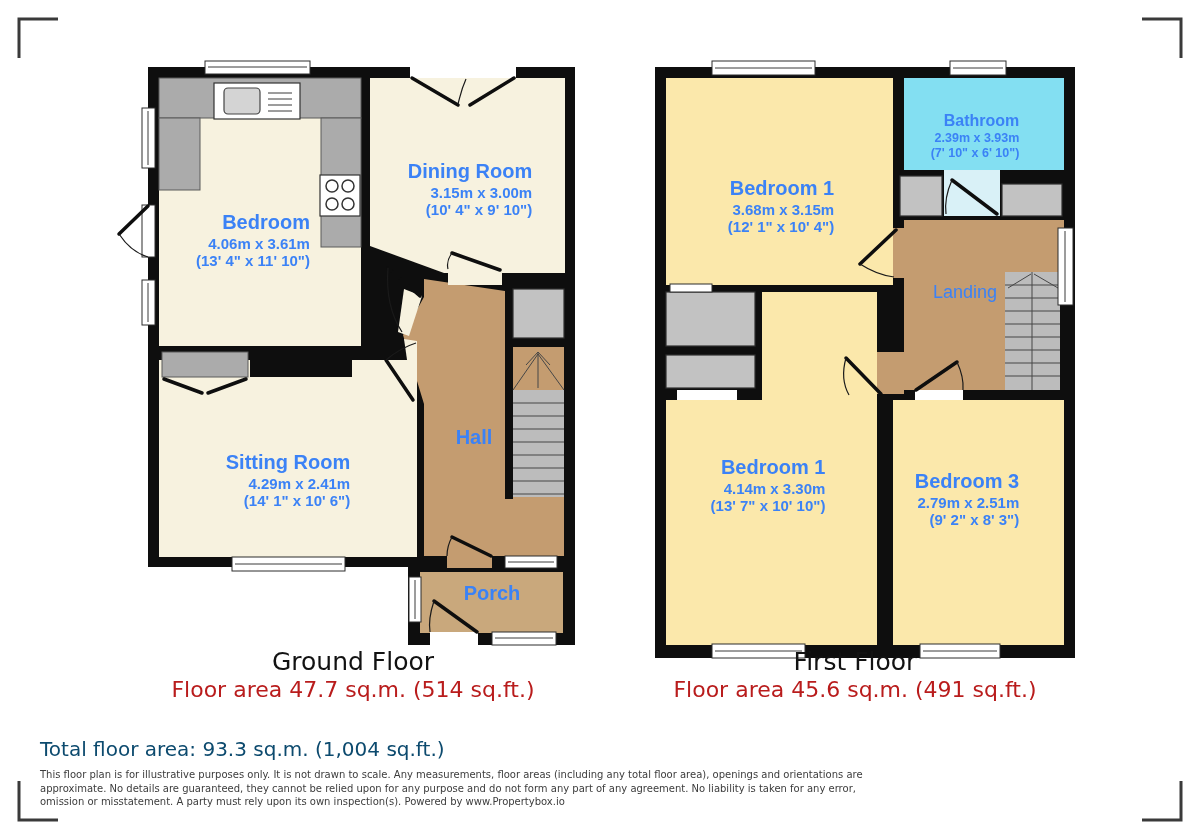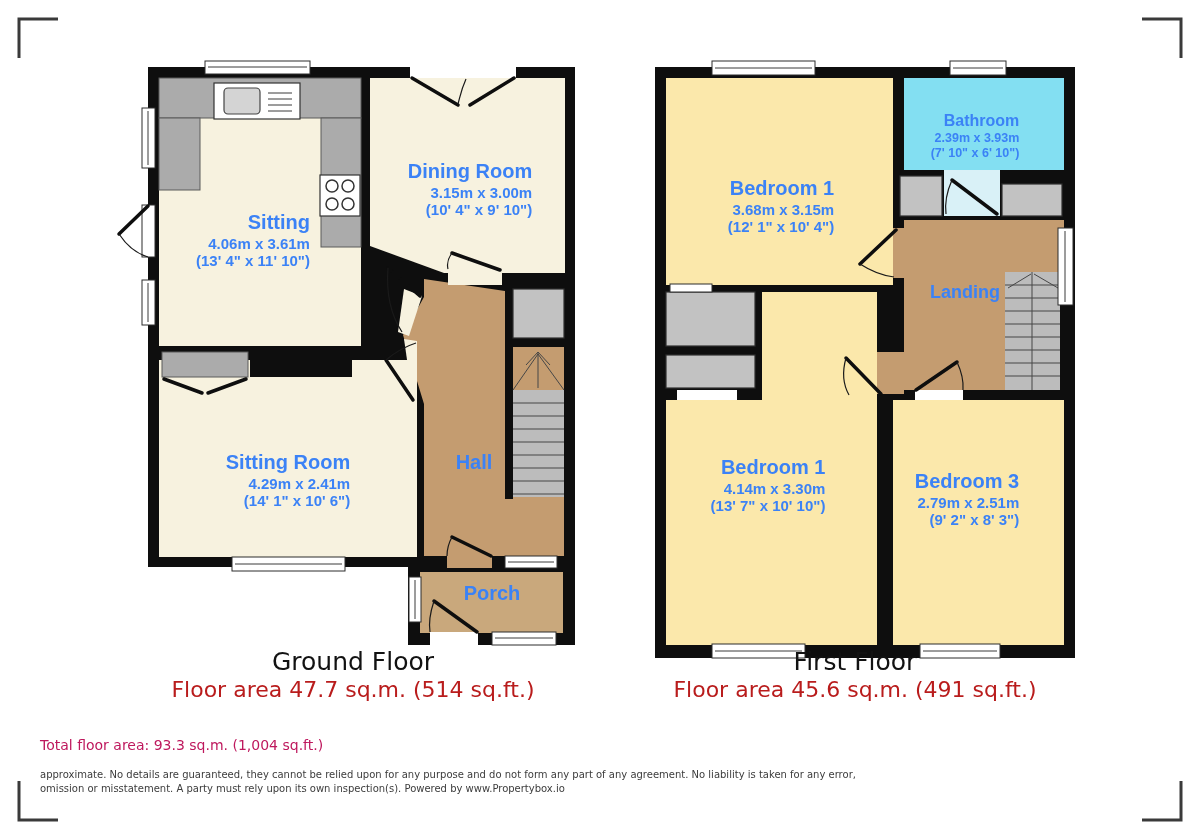--- a/index.html
+++ b/index.html
@@ -30,22 +30,22 @@
               color:#3b82f6;font-weight:700;white-space:nowrap;line-height:1.18;}
   .room-name{font-size:20px;}
   .room-dim{font-size:15px;}
   .room-label.small .room-name{font-size:16px;}
   .room-label.small .room-dim{font-size:12.5px;}
 
   .floor-title{position:absolute;transform:translate(-50%,-50%);color:#121212;
                font-family:"DejaVu Sans",sans-serif;font-size:25px;white-space:nowrap;}
   .floor-area{position:absolute;transform:translate(-50%,-50%);color:#b91c1c;
               font-family:"DejaVu Sans",sans-serif;font-size:22px;white-space:nowrap;}
-  .total-area{position:absolute;left:40px;top:737px;color:#be185d;
-              font-family:"DejaVu Sans",sans-serif;font-size:14px;white-space:nowrap;}
+  .total-area{position:absolute;left:40px;top:737px;color:#0c4a6e;
+              font-family:"DejaVu Sans",sans-serif;font-size:20px;white-space:nowrap;}
   .disclaimer{position:absolute;left:40px;top:768px;color:#3c3c3c;
               font-family:"DejaVu Sans",sans-serif;font-size:10px;line-height:13.5px;white-space:nowrap;}
 </style>
 </head>
 <body>
 
 <div class="stage">
 
 <svg class="plan-svg" width="1200" height="840" viewBox="0 0 1200 840">
 
@@ -206,69 +206,70 @@
           <path class="s-thin" d="M1065,231 V302"></path>
       <rect class="s-win" x="712" y="644" width="93" height="14"></rect>
           <path class="s-thin" d="M715,651 H802"></path>
       <rect class="s-win" x="920" y="644" width="80" height="14"></rect>
           <path class="s-thin" d="M923,651 H997"></path>
     </g>
   </g>
 </svg>
 
   <div class="room-label" style="left:253px;top:240px">
-    <div class="room-name">Sitting</div>
+    <div class="room-name">Bedroom</div>
     <div class="room-dim">4.06m x 3.61m</div>
     <div class="room-dim">(13' 4" x 11' 10")</div>
   </div>
   <div class="room-label" style="left:470px;top:189px">
     <div class="room-name">Dining Room</div>
     <div class="room-dim">3.15m x 3.00m</div>
     <div class="room-dim">(10' 4" x 9' 10")</div>
   </div>
   <div class="room-label" style="left:288px;top:480px">
     <div class="room-name">Sitting Room</div>
     <div class="room-dim">4.29m x 2.41m</div>
     <div class="room-dim">(14' 1" x 10' 6")</div>
   </div>
-  <div class="room-label" style="left:474px;top:463px">
+  <div class="room-label" style="left:474px;top:438px">
     <div class="room-name">Hall</div>
   </div>
   <div class="room-label" style="left:492px;top:594px">
     <div class="room-name">Porch</div>
   </div>
 
   <div class="room-label" style="left:781px;top:206px">
     <div class="room-name">Bedroom 1</div>
     <div class="room-dim">3.68m x 3.15m</div>
     <div class="room-dim">(12' 1" x 10' 4")</div>
   </div>
   <div class="room-label small" style="left:975px;top:136px">
     <div class="room-name">Bathroom</div>
     <div class="room-dim">2.39m x 3.93m</div>
     <div class="room-dim">(7' 10" x 6' 10")</div>
   </div>
   <div class="room-label" style="left:965px;top:293px">
-    <div class="room-name" style="font-size:18px;font-weight:700">Landing</div>
+    <div class="room-name" style="font-size:18px;font-weight:400">Landing</div>
   </div>
   <div class="room-label" style="left:768px;top:485px">
     <div class="room-name">Bedroom 1</div>
     <div class="room-dim">4.14m x 3.30m</div>
     <div class="room-dim">(13' 7" x 10' 10")</div>
   </div>
   <div class="room-label" style="left:967px;top:499px">
     <div class="room-name">Bedroom 3</div>
     <div class="room-dim">2.79m x 2.51m</div>
     <div class="room-dim">(9' 2" x 8' 3")</div>
   </div>
 
   <div class="floor-title" style="left:353px;top:661px">Ground Floor</div>
   <div class="floor-area" style="left:353px;top:689px">Floor area 47.7 sq.m. (514 sq.ft.)</div>
   <div class="floor-title" style="left:855px;top:661px">First Floor</div>
   <div class="floor-area" style="left:855px;top:689px">Floor area 45.6 sq.m. (491 sq.ft.)</div>
 
   <div class="total-area">Total floor area: 93.3 sq.m. (1,004 sq.ft.)</div>
   <div class="disclaimer">
+    <div>This floor plan is for illustrative purposes only. It is not drawn to scale. Any measurements, floor areas (including any total floor area), openings and orientations are</div>
     <div>approximate. No details are guaranteed, they cannot be relied upon for any purpose and do not form any part of any agreement. No liability is taken for any error,</div>
     <div>omission or misstatement. A party must rely upon its own inspection(s). Powered by www.Propertybox.io</div>
   </div>
 
 </div>
 
 </body></html>

